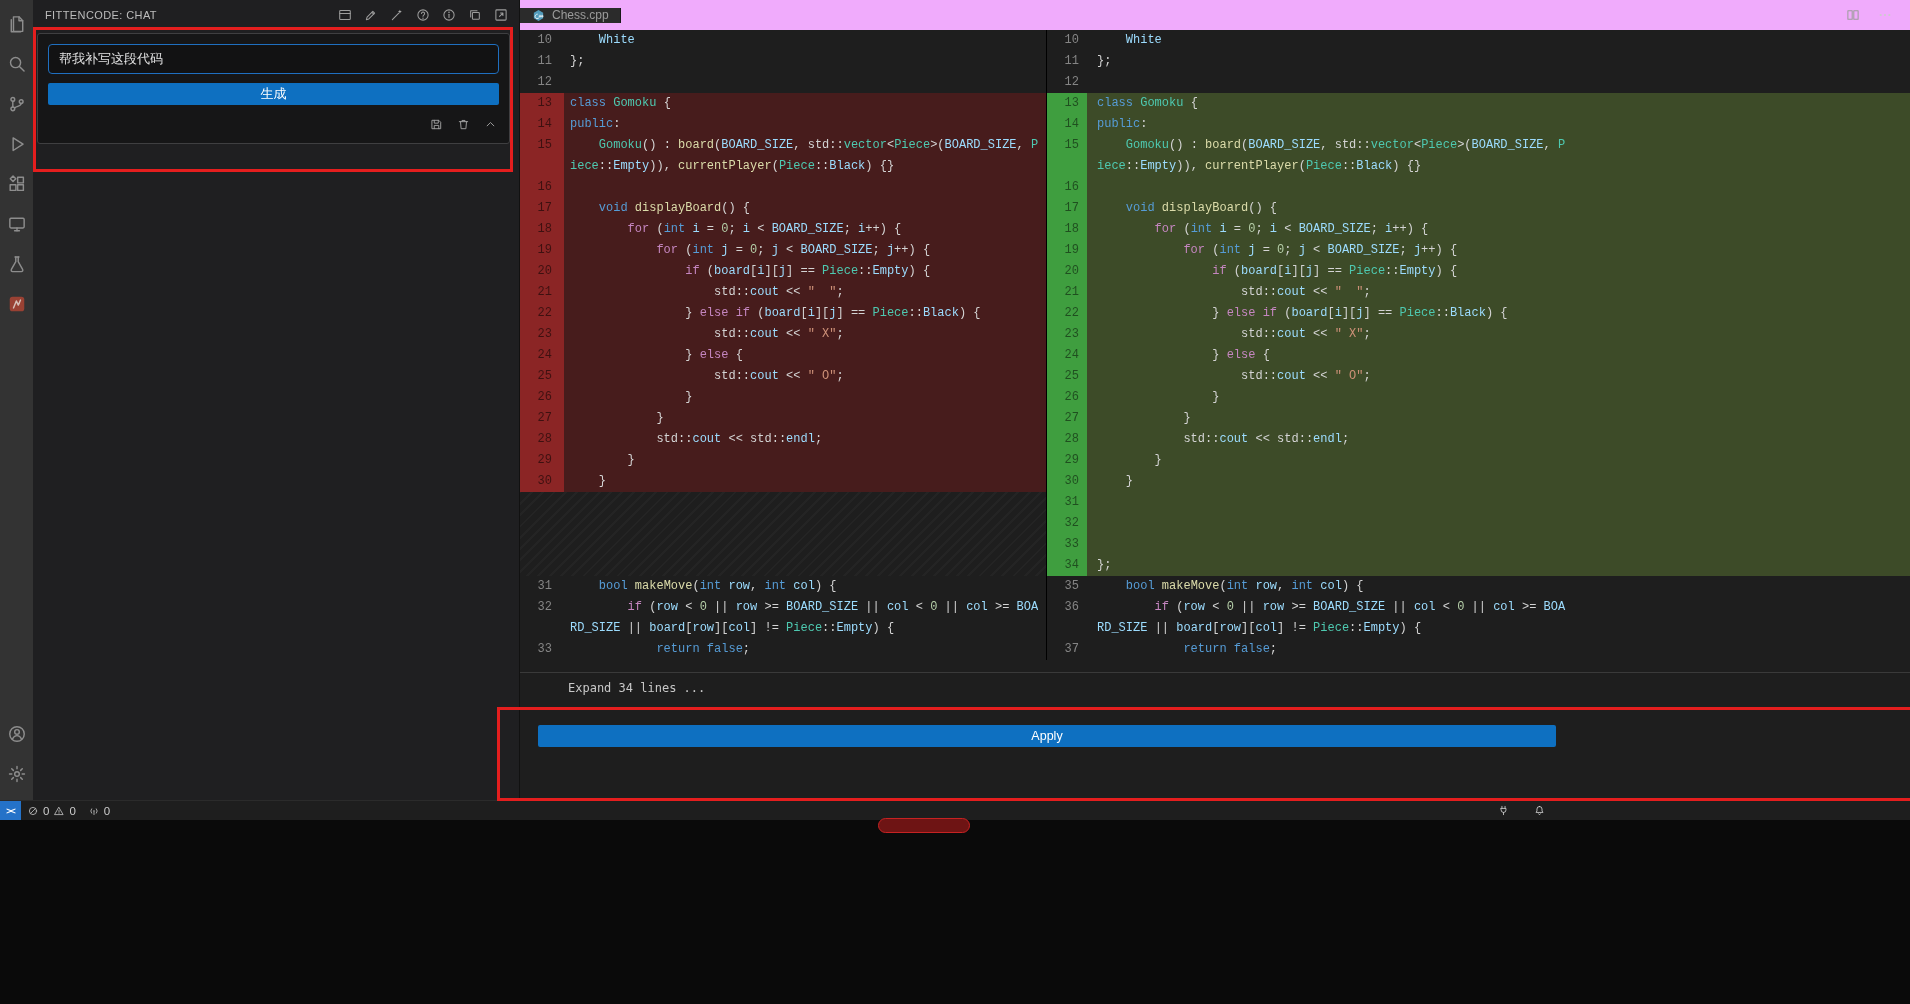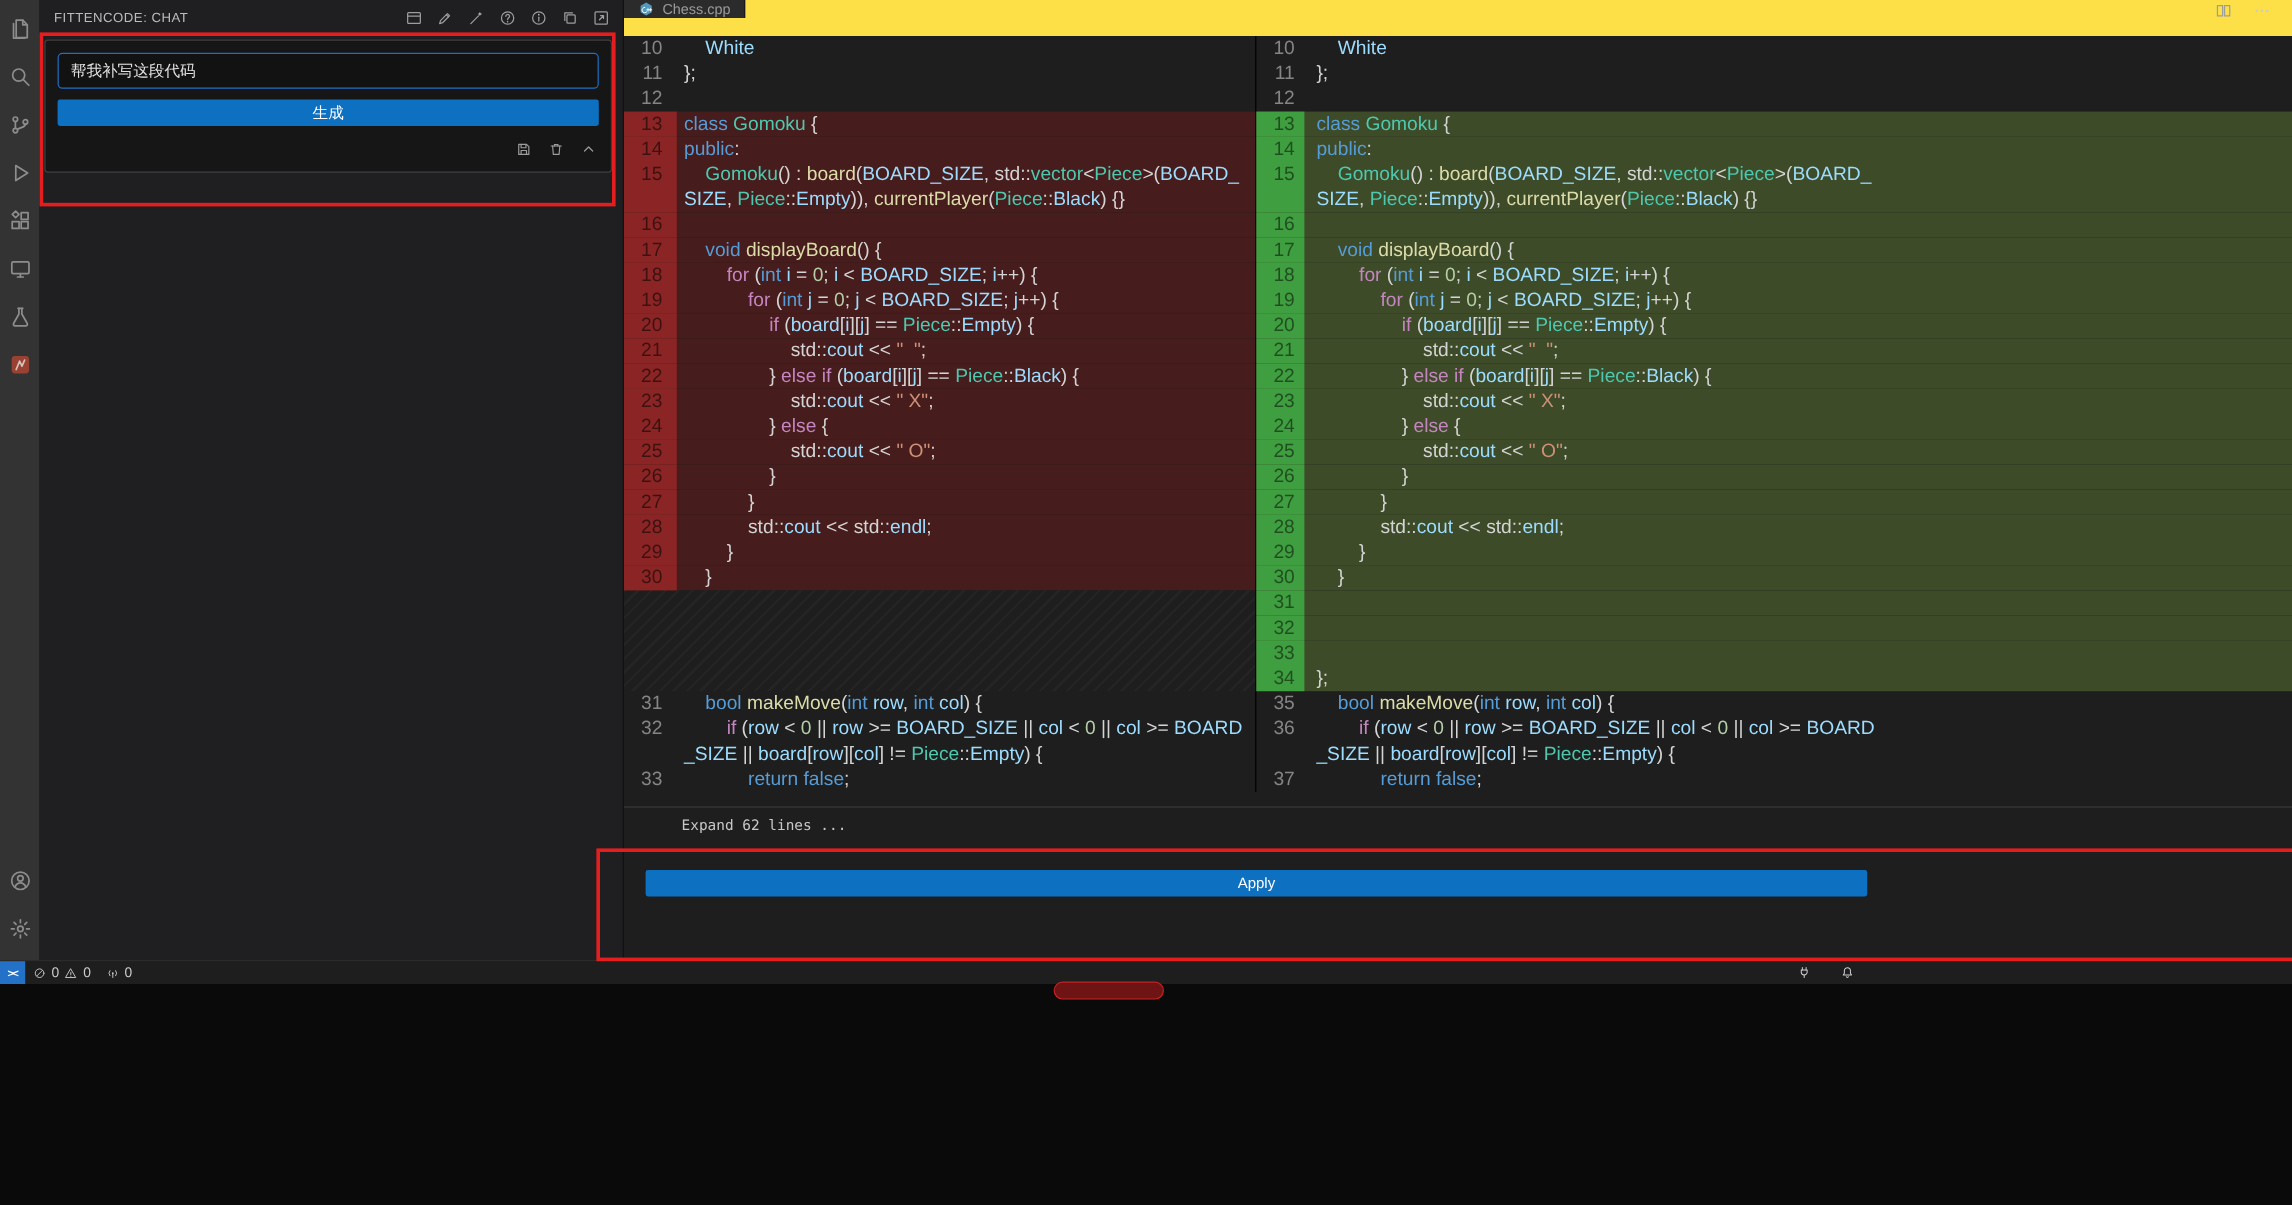--- a/index.html
+++ b/index.html
@@ -23,34 +23,34 @@
   .chat-panel{position:absolute;left:4px;top:33px;width:473px;background:#161617;border:1px solid #3f3f41;border-radius:3px}
   .cp-header{height:31px;background:#232324;border-bottom:1px solid #333;display:flex;align-items:center;gap:7px;padding:0 10px;color:#e8e8e8;font-size:13px;font-weight:bold}
   .cp-header .grow{flex:1}
   .cp-input{display:block;width:calc(100% - 20px);margin:10px 10px 0;height:30px;background:#121213;border:1px solid #1f6fc0;border-radius:4px;color:#e2e2e2;font-size:13px;padding:0 10px;outline:none}
   .cp-generate{display:block;width:calc(100% - 20px);margin:9px 10px 0;height:22px;background:#0e70c1;border:none;border-radius:2px;color:#fff;font-size:13px;cursor:pointer}
   .cp-footer{display:flex;justify-content:flex-end;align-items:center;gap:9px;padding:10px 10px 10px}
   .cp-foot-icon{width:18px;height:18px;display:flex;align-items:center;justify-content:center;cursor:pointer}
 
   
   .editor{position:absolute;left:520px;top:0;right:0;height:800px;background:#1e1e1e}
-  .tab-bar{height:30px;background:#fde047;display:flex;align-items:flex-start}
+  .tab-bar{height:30px;background:#f0abfc;display:flex;align-items:center}
   .tab{display:flex;align-items:center;gap:6px;padding:0 11px;font-size:12px;color:#9b9b9b;background:#2b2b2b;border-right:1px solid #191919;cursor:pointer}
   .tab.active{background:#1e1e1e;color:#e4e4e4}
   .tab-close{font-size:14px;color:#cfcfcf;margin-left:6px;cursor:pointer}
   .tab-actions{margin-left:auto;display:flex;align-items:center;gap:14px;padding-right:16px}
   .tab-action{width:18px;height:18px;display:flex;align-items:center;justify-content:center;cursor:pointer}
 
   .diff{position:absolute;top:30px;left:0;right:0}
   .expand-row{height:26px;display:flex;align-items:center;padding-left:48px;color:#c8c8c8;font-family:"DejaVu Sans Mono",monospace;font-size:12px;cursor:pointer}
   .panes{display:flex}
   .pane{min-width:0}
   .pane-left{width:527px;border-right:1px solid #000}
   .pane-right{flex:1}
-  .row{display:flex;min-height:21px;line-height:21px;font-family:Liberation Sans, sans-serif;font-size:16px}
+  .row{display:flex;min-height:21px;line-height:21px;font-family:Liberation Mono, monospace;font-size:12px}
   .gutter{flex:0 0 44px;text-align:right;padding-right:12px;color:#858585}
   .pane-right .gutter{flex:0 0 40px;padding-right:8px}
   .code{flex:1;min-width:0;white-space:pre-wrap;word-break:break-all;color:#d4d4d4;padding-left:6px;padding-right:4px}
   .pane-right .code{padding-left:10px;max-width:487px}
   .row.del{background:#471c1c}
   .row.del .gutter{background:#8b2525;color:rgba(0,0,0,.55)}
   .row.add{background:#3d4b28}
   .row.add .gutter{background:#3f9e3f;color:rgba(0,0,0,.5)}
   .spacer{background:repeating-linear-gradient(-45deg,#1e1e1e 0 6px,#242424 6px 8px)}
   .bottom-widget{margin-top:12px;border-top:1px solid #3a3a3a;padding-top:2px}
@@ -511,21 +511,21 @@
               <div class="code">        <span style="color:#c586c0">if</span> <span style="color:#d4d4d4">(</span><span style="color:#9cdcfe">row</span> <span style="color:#d4d4d4">&lt;</span> <span style="color:#b5cea8">0</span> <span style="color:#d4d4d4">|</span><span style="color:#d4d4d4">|</span> <span style="color:#9cdcfe">row</span> <span style="color:#d4d4d4">&gt;</span><span style="color:#d4d4d4">=</span> <span style="color:#9cdcfe">BOARD_SIZE</span> <span style="color:#d4d4d4">|</span><span style="color:#d4d4d4">|</span> <span style="color:#9cdcfe">col</span> <span style="color:#d4d4d4">&lt;</span> <span style="color:#b5cea8">0</span> <span style="color:#d4d4d4">|</span><span style="color:#d4d4d4">|</span> <span style="color:#9cdcfe">col</span> <span style="color:#d4d4d4">&gt;</span><span style="color:#d4d4d4">=</span> <span style="color:#9cdcfe">BOARD_SIZE</span> <span style="color:#d4d4d4">|</span><span style="color:#d4d4d4">|</span> <span style="color:#9cdcfe">board</span><span style="color:#d4d4d4">[</span><span style="color:#9cdcfe">row</span><span style="color:#d4d4d4">]</span><span style="color:#d4d4d4">[</span><span style="color:#9cdcfe">col</span><span style="color:#d4d4d4">]</span> <span style="color:#d4d4d4">!</span><span style="color:#d4d4d4">=</span> <span style="color:#4ec9b0">Piece</span><span style="color:#d4d4d4">:</span><span style="color:#d4d4d4">:</span><span style="color:#9cdcfe">Empty</span><span style="color:#d4d4d4">)</span> <span style="color:#d4d4d4">{</span></div>
             </div>
             <div class="row ctx">
               <div class="gutter">37</div>
               <div class="code">            <span style="color:#569cd6">return</span> <span style="color:#569cd6">false</span><span style="color:#d4d4d4">;</span></div>
             </div>
           </div>
       </div>
       <div class="bottom-widget">
         <div class="expand-row">
-          <span>Expand 62 lines ...</span>
+          <span>Expand 34 lines ...</span>
         </div>
         <div class="apply-btn">Apply</div>
       </div>
     </div>
   </div>
 
   <div class="status-bar">
     <div class="remote">
       <span>&gt;&lt;</span>
     </div>

